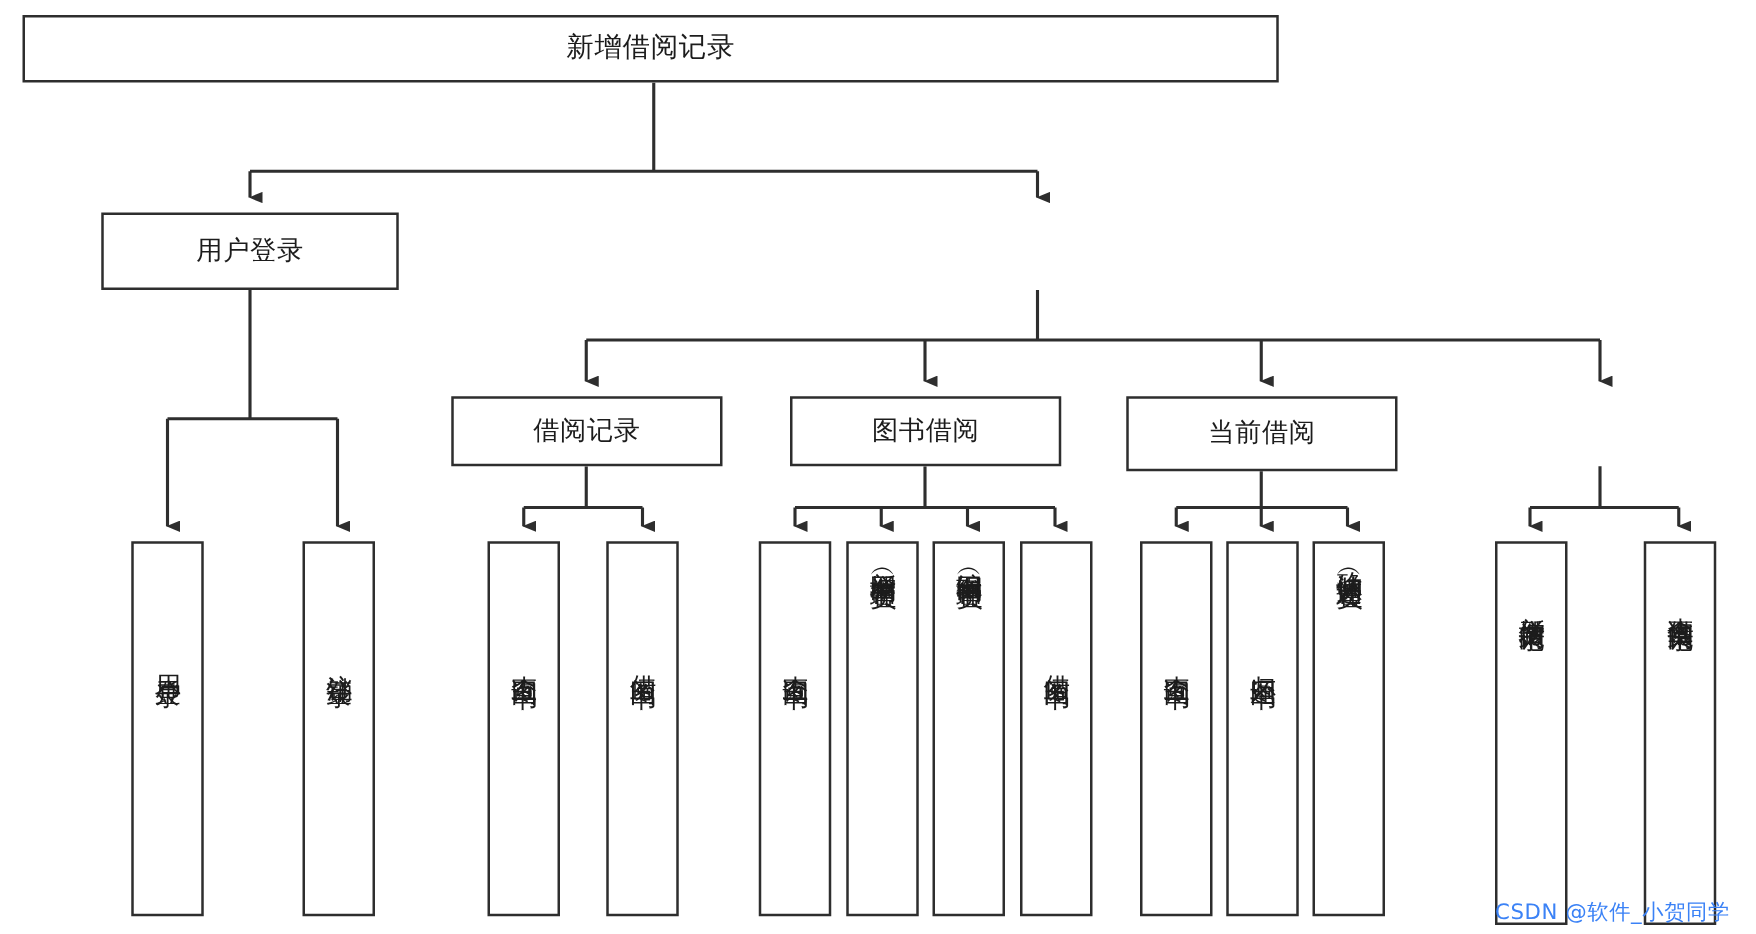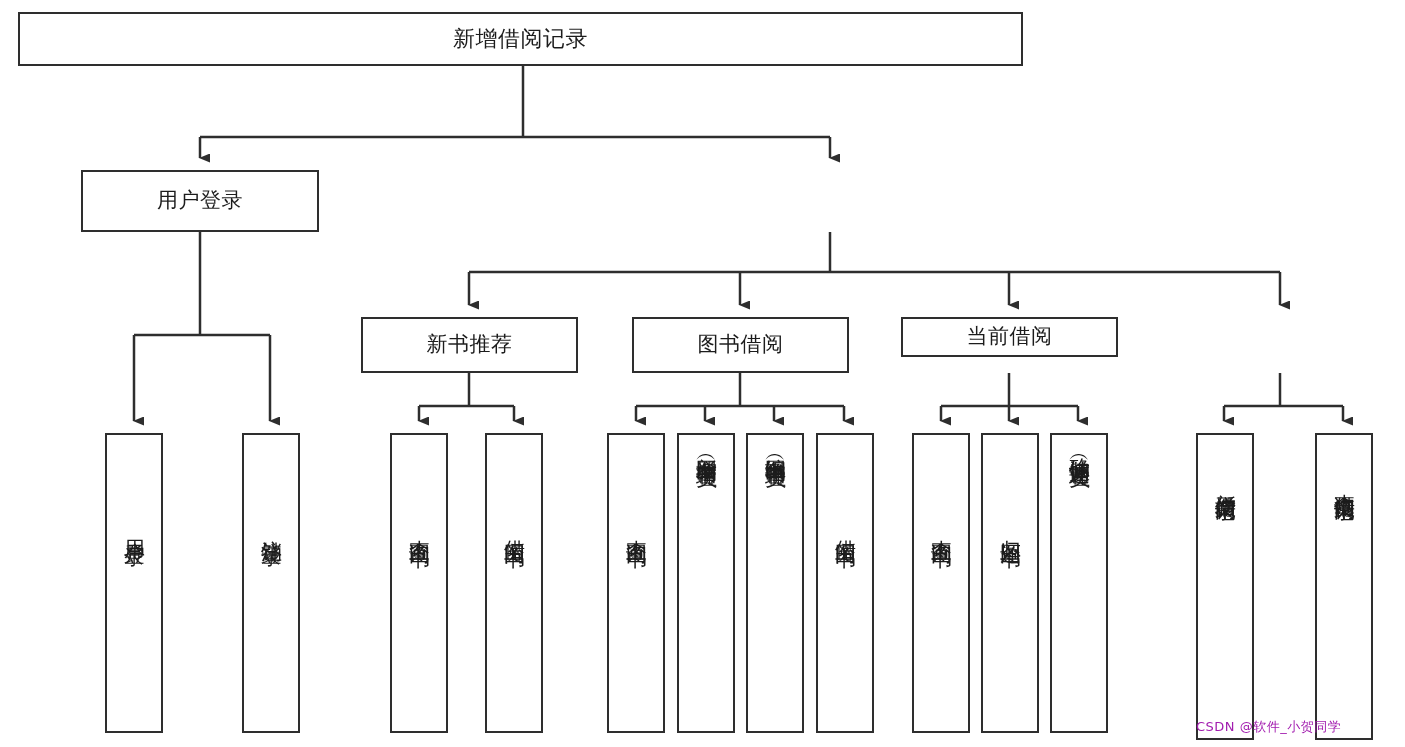--- a/index.html
+++ b/index.html
@@ -57,22 +57,22 @@
     font-size: 21px;
     letter-spacing: 2.5px;
     line-height: 1;
     white-space: pre;
   }
   .node-box.vertical.tall-text .node-label {
     letter-spacing: 1.5px;
   }
   .watermark {
     position: absolute;
-    color: #a21caf;
-    font-size: 13px;
+    color: #3b82f6;
+    font-size: 17px;
     letter-spacing: 0.5px;
     white-space: nowrap;
     pointer-events: none;
   }
 </style>
 </head>
 <body>
 
 <div id="diagram-root">
 
@@ -128,26 +128,26 @@
 
   <div class="node-box root" style="left:18px; top:12px; width:1005px; height:54px;">
     <span class="node-label">新增借阅记录</span>
   </div>
 
   <div class="node-box" style="left:81px; top:170px; width:238px; height:62px;">
     <span class="node-label">用户登录</span>
   </div>
 
   <div class="node-box" style="left:361px; top:317px; width:217px; height:56px;">
-    <span class="node-label">新书推荐</span>
+    <span class="node-label">借阅记录</span>
   </div>
   <div class="node-box" style="left:632px; top:317px; width:217px; height:56px;">
     <span class="node-label">图书借阅</span>
   </div>
-  <div class="node-box" style="left:901px; top:317px; width:217px; height:40px;">
+  <div class="node-box" style="left:901px; top:317px; width:217px; height:60px;">
     <span class="node-label">当前借阅</span>
   </div>
 
   <div class="node-box vertical" style="left:105px; top:433px; width:58px; height:300px; padding-top:88px;">
     <span class="node-label">用户登录</span>
   </div>
   <div class="node-box vertical" style="left:242px; top:433px; width:58px; height:300px; padding-top:88px;">
     <span class="node-label">注销登录</span>
   </div>
 

